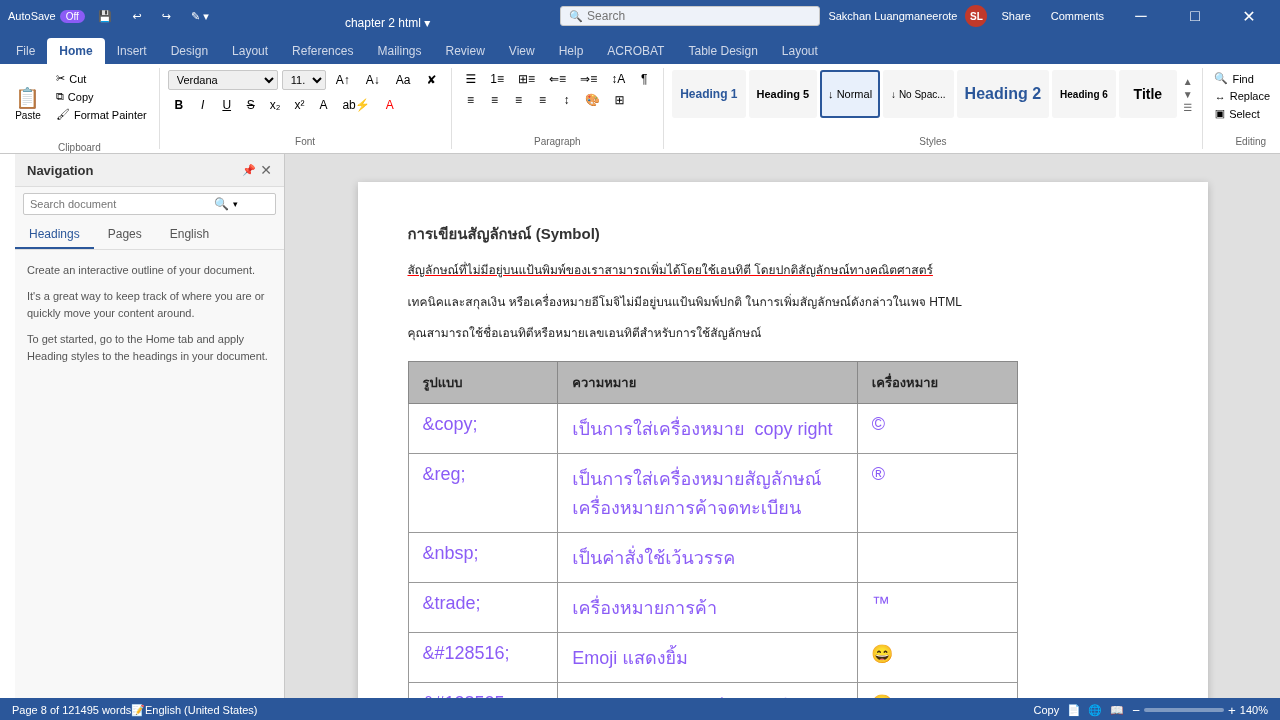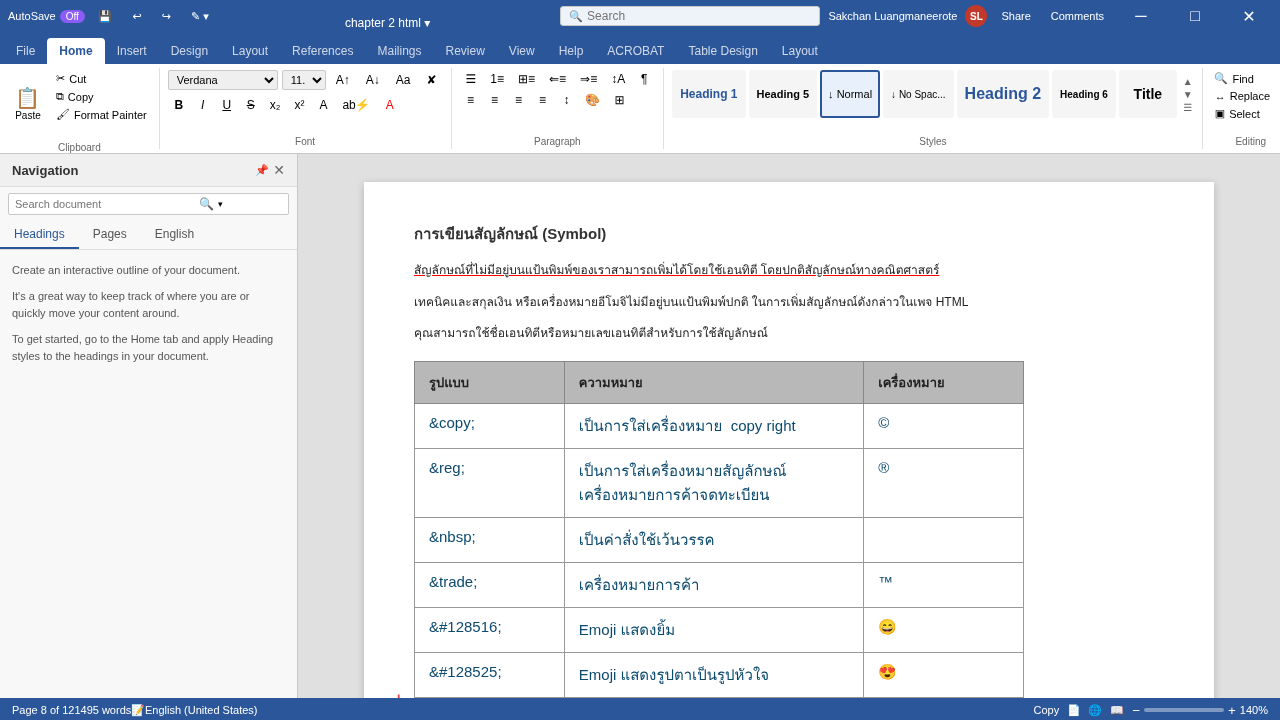--- a/index.html
+++ b/index.html
@@ -87,22 +87,23 @@
       border: 1px solid #c8c8c8; border-radius: 3px; padding: 2px 8px; gap: 4px;
       width: 260px;
     }
     #search-input { border: none; background: transparent; font-size: 12px; outline: none; width: 200px; }
 
     
     #main-layout { display: flex; height: calc(720px - 30px - 32px - 90px - 24px); }
 
     
     #nav-pane {
-      width: 298px; border-right: 1px solid #c8c8c8; display: flex; flex-direction: column;
+      width: 270px; border-right: 1px solid #c8c8c8; display: flex; flex-direction: column;
       background: #f8f8f8;
+      margin-left: 15px;
     }
     #nav-header {
       display: flex; align-items: center; justify-content: space-between;
       padding: 8px 12px; background: #f0f0f0; border-bottom: 1px solid #ddd;
     }
     #nav-title { font-size: 13px; font-weight: bold; color: #333; }
     #nav-close-btn { background: none; border: none; cursor: pointer; font-size: 14px; color: #666; }
     #nav-search { padding: 6px 8px; }
     .nav-search-box {
       display: flex; align-items: center; border: 1px solid #c8c8c8; border-radius: 2px;
@@ -142,21 +143,21 @@
 
     
     .doc-table {
       border-collapse: collapse; width: 610px; margin-top: 16px; font-family: Verdana, sans-serif;
     }
     .doc-table th {
       background: #b8b8b8; border: 1px solid #888; padding: 10px 14px; font-size: 13px;
       font-weight: bold; color: #222; text-align: left;
     }
     .doc-table td {
-      border: 1px solid #999; padding: 10px 14px; font-size: 15px; color: #0c4a6e;
+      border: 1px solid #999; padding: 10px 14px; font-size: 18px; color: #8b5cf6;
       vertical-align: top; min-height: 50px;
     }
     .col-format { width: 150px; }
     .col-meaning { width: 300px; }
     .col-symbol { width: 160px; }
 
     .add-btn {
       position: absolute; left: -20px; color: #e84040; font-size: 16px; cursor: pointer;
       font-weight: bold; background: none; border: none;
     }

